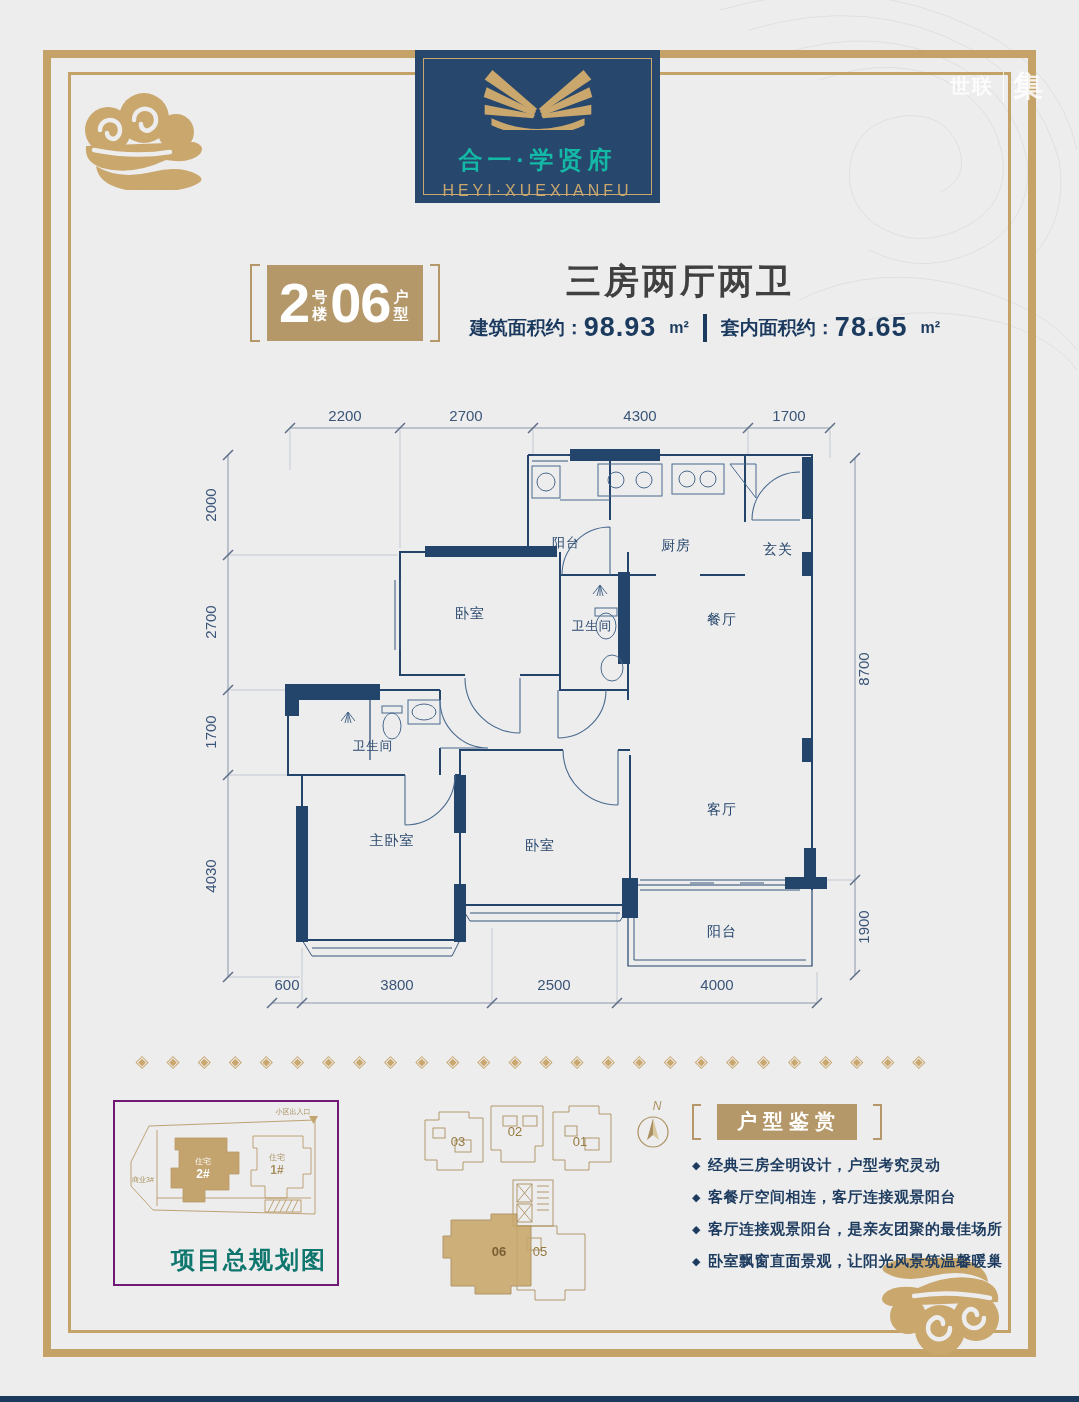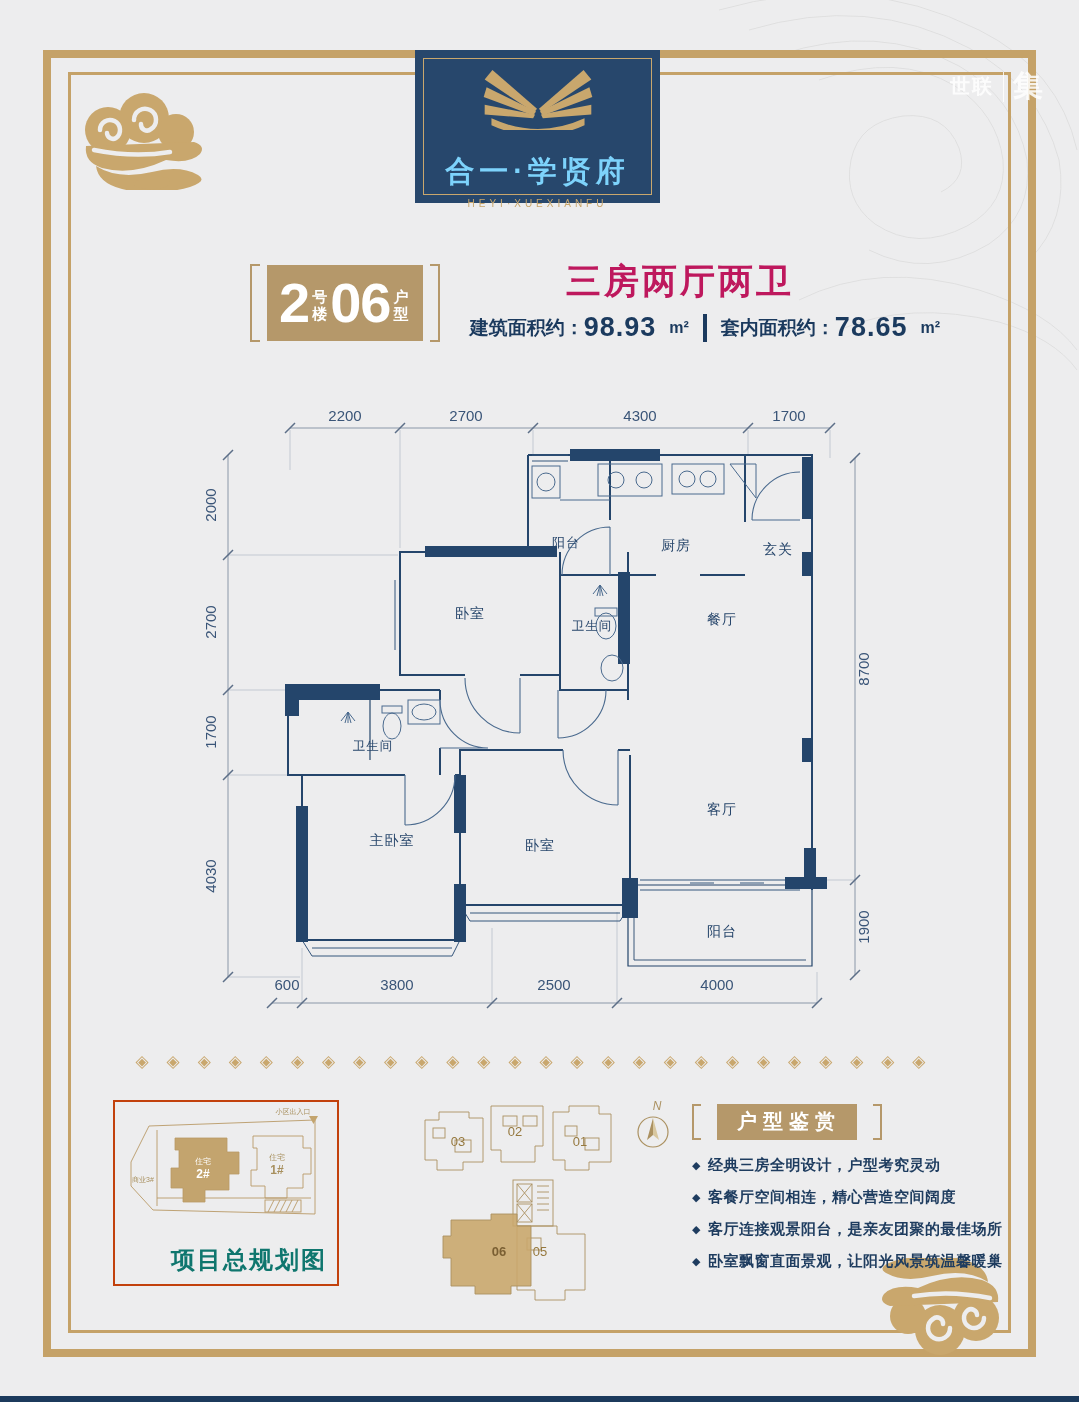--- a/index.html
+++ b/index.html
@@ -20,51 +20,51 @@
   .watermark .wm1{font-size:20px;font-weight:bold;letter-spacing:2px;}
   .watermark .wmbar{width:1px;height:30px;background:#ffffff;}
   .watermark .wm2{font-size:30px;font-weight:bold;}
 
   
   .logo{position:absolute;left:415px;top:50px;width:245px;height:153px;background:#27476c;
         text-align:center;z-index:5;}
   .logo::after{content:"";position:absolute;left:8px;right:8px;top:8px;bottom:8px;
         border:1px solid #c9a76d;pointer-events:none;}
   .logo .book{margin-top:16px;}
-  .logo .ltitle{color:#7dd3fc;font-size:29px;font-weight:bold;letter-spacing:5px;margin-top:18px;}
-  .logo .lsub{color:#c9a76d;font-size:10px;letter-spacing:4px;margin-top:6px;}
+  .logo .ltitle{color:#14b8a6;font-size:24px;font-weight:bold;letter-spacing:5px;margin-top:10px;}
+  .logo .lsub{color:#c9a76d;font-size:16px;letter-spacing:4px;margin-top:6px;}
 
   
   .badge-wrap{position:absolute;left:250px;top:264px;display:flex;align-items:center;gap:7px;}
   .bracket{width:8px;height:74px;border-left:2px solid #b5986a;
            border-top:2px solid #b5986a;border-bottom:2px solid #b5986a;}
   .bracket.r{transform:scaleX(-1);}
   .badge{background:#b5986a;color:#fff;height:76px;display:flex;align-items:center;
          padding:0 12px;}
   .badge .num{font-size:56px;font-weight:bold;line-height:1;letter-spacing:-1px;}
   .badge .stack{display:flex;flex-direction:column;font-size:15px;font-weight:bold;
                 line-height:1.15;margin:0 3px;transform:translateY(2px);}
 
   
   .main-title{position:absolute;left:470px;top:258px;width:420px;text-align:center;
-              font-size:35px;font-weight:bold;color:#be185d;letter-spacing:3px;}
+              font-size:35px;font-weight:bold;color:#404040;letter-spacing:3px;}
   .area-row{position:absolute;left:420px;top:312px;width:520px;display:flex;
             justify-content:flex-end;align-items:center;color:#1b3a5e;}
   .area-row .albl{font-size:19px;font-weight:bold;}
   .area-row .anum{font-size:27px;font-weight:bold;letter-spacing:1px;}
   .area-row .aunit{font-size:16px;font-weight:bold;margin-left:13px;}
   .area-row .vdiv{width:4px;height:28px;background:#1b3a5e;margin:0 14px;}
 
   
   .divider-row{position:absolute;left:0;right:0;top:1051px;text-align:center;
                color:#c9a76d;font-size:17px;letter-spacing:18px;white-space:nowrap;}
 
   
   .siteplan{position:absolute;left:113px;top:1100px;width:222px;height:182px;
-            border:2px solid #c2410c;background:#ededee;}
+            border:2px solid #701a75;background:#ededee;}
   .siteplan .sp-title{position:absolute;right:10px;bottom:8px;
             font-family:"Liberation Serif","DejaVu Serif",serif;font-weight:bold;
             font-size:24px;letter-spacing:2px;color:#0f766e;}
 
   
   .appre{position:absolute;left:692px;top:1104px;width:330px;}
   .appre .hdr-row{display:flex;align-items:center;gap:16px;}
   .appre .hbracket{width:7px;height:32px;border-left:2px solid #b5986a;
                    border-top:2px solid #b5986a;border-bottom:2px solid #b5986a;}
   .appre .hbracket.r{transform:scaleX(-1);}
@@ -384,21 +384,21 @@
     <div class="hdr">户型鉴赏</div>
     <div class="hbracket r"></div>
   </div>
   <ul>
     <li>
       <span class="dia">◆</span>
       <span>经典三房全明设计，户型考究灵动</span>
     </li>
     <li>
       <span class="dia">◆</span>
-      <span>客餐厅空间相连，精心营造空间阔度</span>
+      <span>客餐厅空间相连，客厅连接观景阳台</span>
     </li>
     <li>
       <span class="dia">◆</span>
       <span>客厅连接观景阳台，是亲友团聚的最佳场所</span>
     </li>
     <li>
       <span class="dia">◆</span>
       <span>卧室飘窗直面景观，让阳光风景筑温馨暖巢</span>
     </li>
   </ul>

